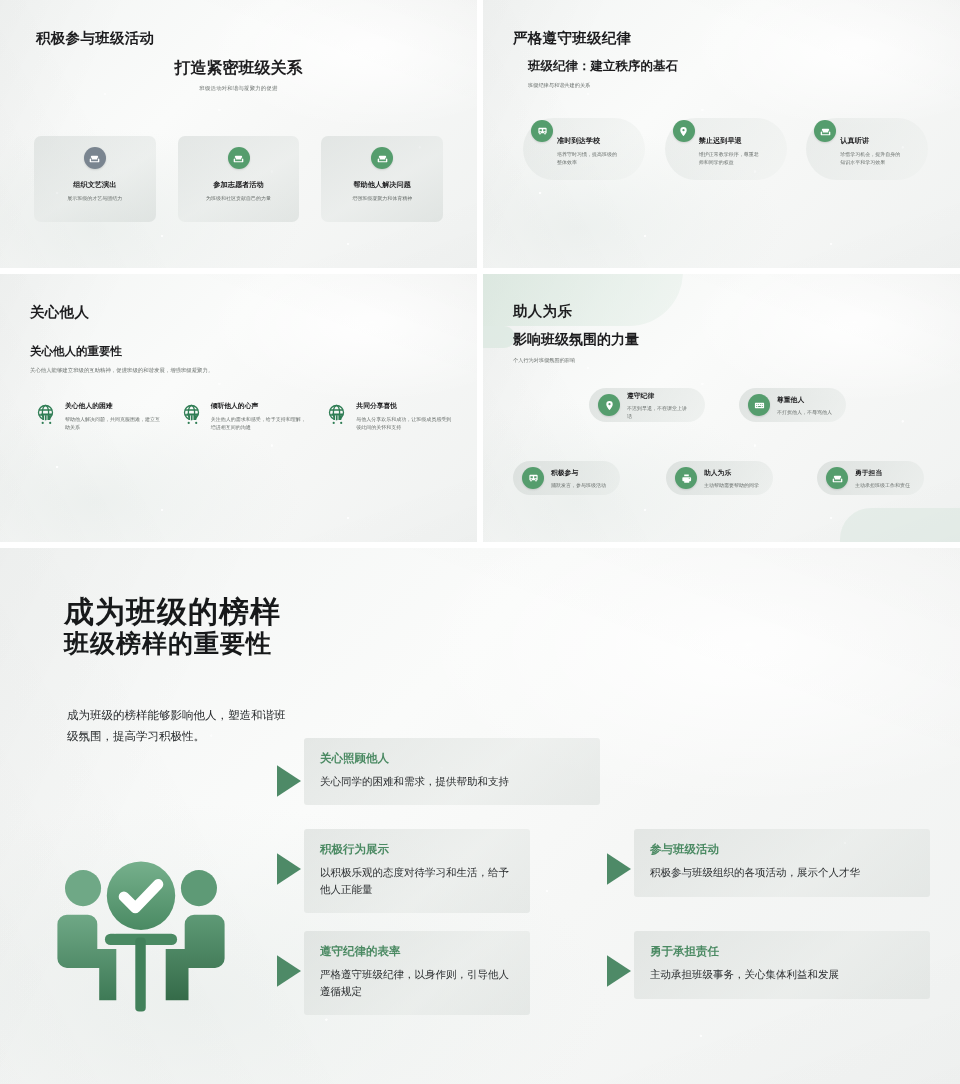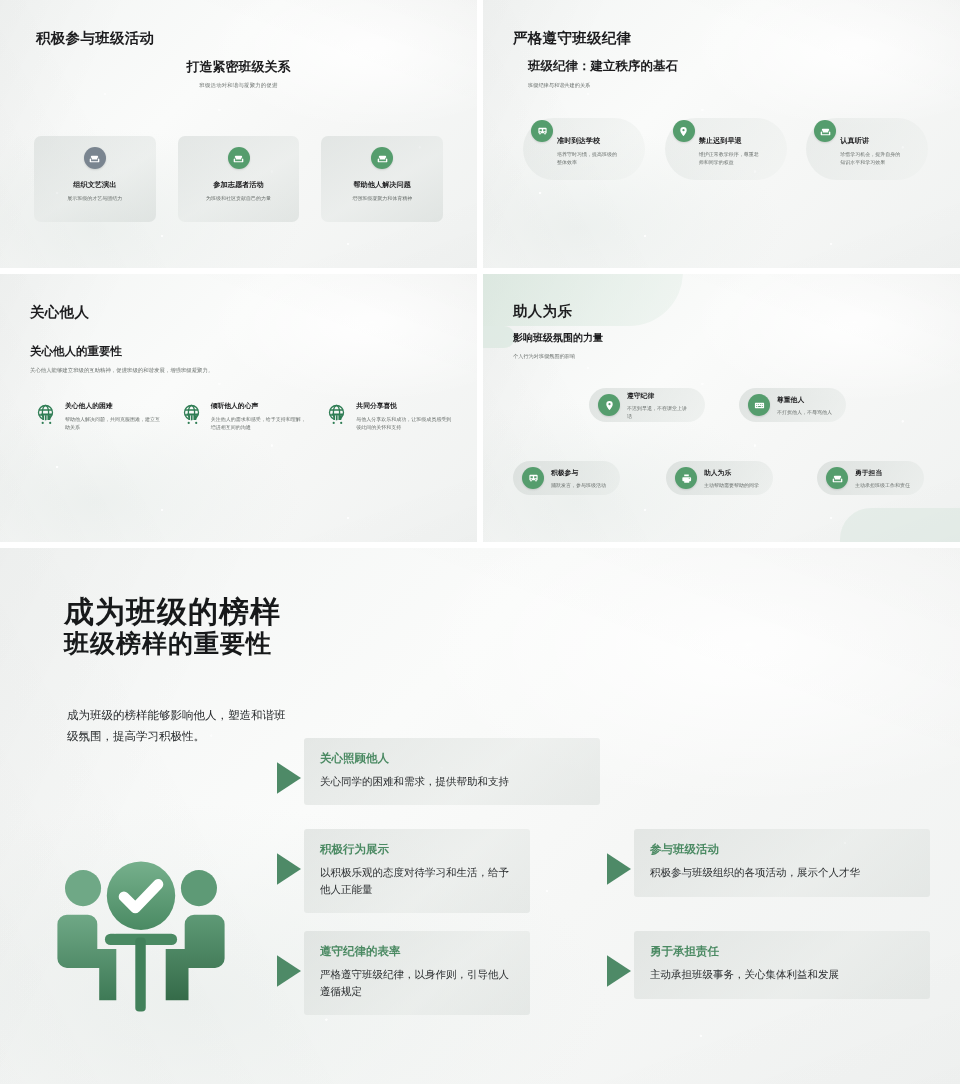--- a/index.html
+++ b/index.html
@@ -54,21 +54,21 @@
   #slide-rolemodel  { left: 0;   top: 548px; width: 960px; height: 536px; }
 
   
   .panel-title {
     position: absolute; color: #1d1d1f; font-weight: 700; letter-spacing: .3px;
   }
 
   
   #slide-activities .panel-title { left: 36px; top: 29px; font-size: 14.5px; }
   .act-center { position: absolute; left: 0; right: 0; top: 58px; text-align: center; }
-  .act-center .h { font-size: 13px; font-weight: 700; color: #1d1d1f; }
+  .act-center .h { font-size: 16px; font-weight: 700; color: #1d1d1f; }
   .act-center .s { font-size: 5.4px; color: #6a706d; margin-top: 6px; letter-spacing: .2px; }
   .card-row { position: absolute; left: 34px; right: 34px; top: 136px; display: flex; gap: 22px; }
   .info-card {
     flex: 1; height: 86px; border-radius: 7px;
     background: linear-gradient(150deg, rgba(214,219,217,.62) 0%, rgba(226,230,228,.5) 55%, rgba(209,215,212,.55) 100%);
     display: flex; flex-direction: column; align-items: center; padding-top: 11px;
   }
   .circ-icon {
     width: 22px; height: 22px; border-radius: 50%;
     display: flex; align-items: center; justify-content: center;
@@ -118,21 +118,21 @@
   .ex-blob-sm {
     position: absolute; left: -18px; top: 52px; width: 50px; height: 22px; border-radius: 14px;
     background: rgba(214,230,220,.6); z-index: 1;
   }
   .ex-blob-br {
     position: absolute; right: -30px; bottom: -28px; width: 150px; height: 62px; border-radius: 34px;
     background: rgba(216,231,222,.52); z-index: 1;
   }
   #slide-example .panel-title { left: 30px; top: 28px; font-size: 14.5px; z-index: 4; }
   .ex-head { position: absolute; left: 30px; top: 57px; z-index: 4; }
-  .ex-head .h { font-size: 10px; font-weight: 700; color: #1d1d1f; }
+  .ex-head .h { font-size: 14px; font-weight: 700; color: #1d1d1f; }
   .ex-head .s { font-size: 5.2px; color: #6a706d; margin-top: 8px; }
   .pill {
     position: absolute; display: flex; align-items: center; gap: 7px;
     height: 34px; border-radius: 18px; padding: 0 14px 0 9px; z-index: 4;
     background: linear-gradient(120deg, rgba(206,212,209,.58) 0%, rgba(226,231,228,.42) 100%);
   }
   .pill .ct { font-size: 6.8px; font-weight: 700; color: #1d1d1f; }
   .pill .cd { font-size: 5px; color: #6a706d; margin-top: 3px; line-height: 1.6; }
   .pill .tx { max-width: 64px; }
   #slide-rolemodel .rm-body {
@@ -450,21 +450,21 @@
       <path d="M178 66h-22a10 10 0 0 0-10 10v26h-20v54h24v-34h28a10 10 0 0 0 10-10V76a10 10 0 0 0-10-10z" fill="url(#gR)"></path>
 
       <circle cx="100" cy="46" r="36" fill="url(#gC)"></circle>
       <path d="M82 47l12 12 24-25" fill="none" stroke="#fff" stroke-width="11" stroke-linecap="round" stroke-linejoin="round"></path>
 
       <rect x="62" y="86" width="76" height="12" rx="6" fill="#4a8a63"></rect>
       <rect x="94" y="90" width="11" height="78" rx="4" fill="#41805a"></rect>
     </svg>
   </div>
 
-  <div class="arrow-card" id="rm-card-0" style="z-index:5;">
+  <div class="arrow-card" id="rm-card-0" style="z-index:5;align-items:center;">
     <span class="arrow">
       <svg viewBox="0 0 40 50" width="30" height="40">
           <path d="M4 4 36 25 4 46z" fill="#4e8a67"></path>
         </svg>
     </span>
     <div class="box">
       <div class="ct">关心照顾他人</div>
       <div class="cd">关心同学的困难和需求，提供帮助和支持</div>
     </div>
   </div>

